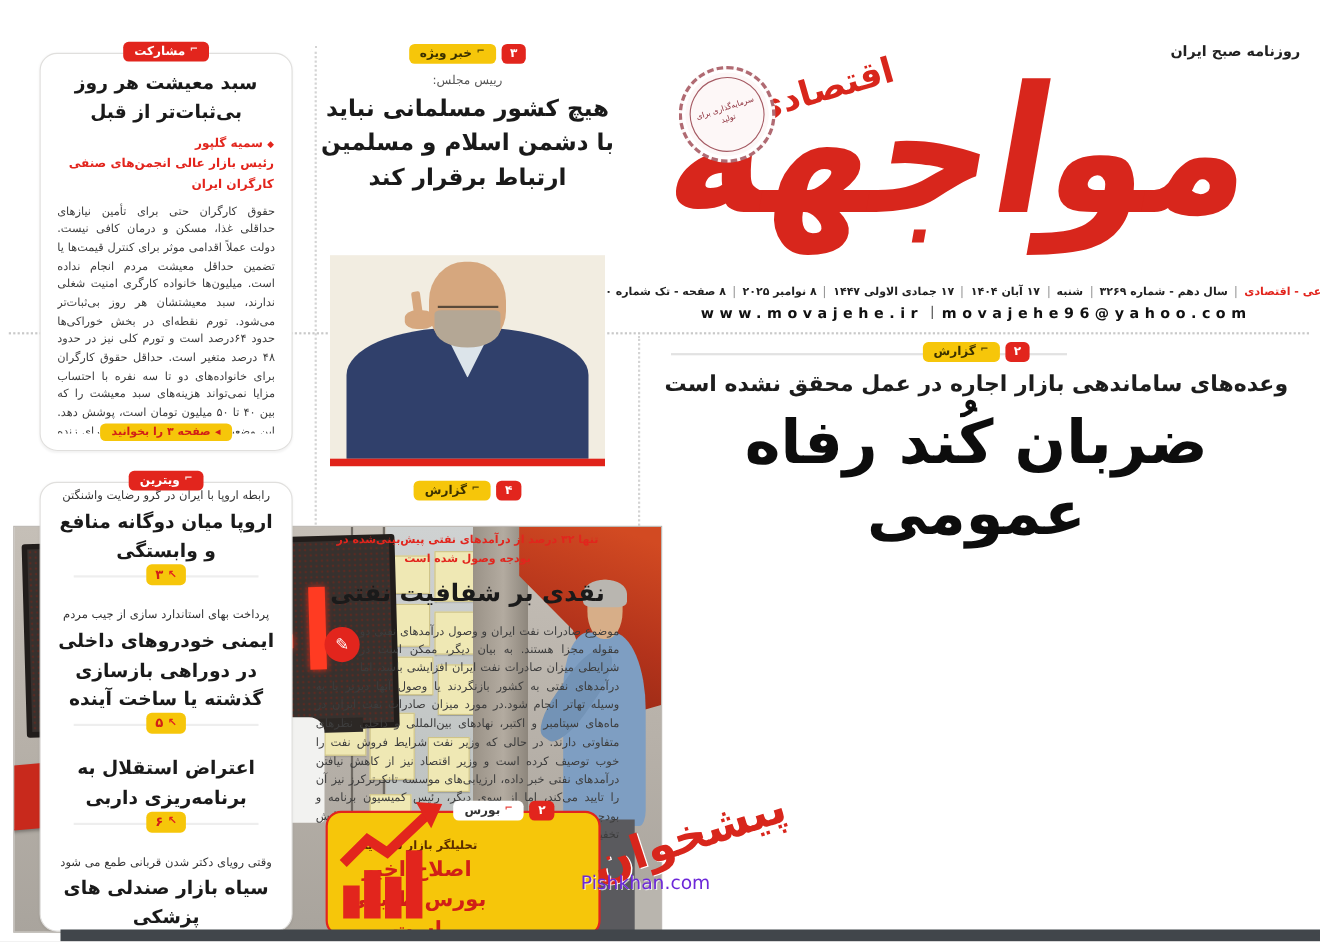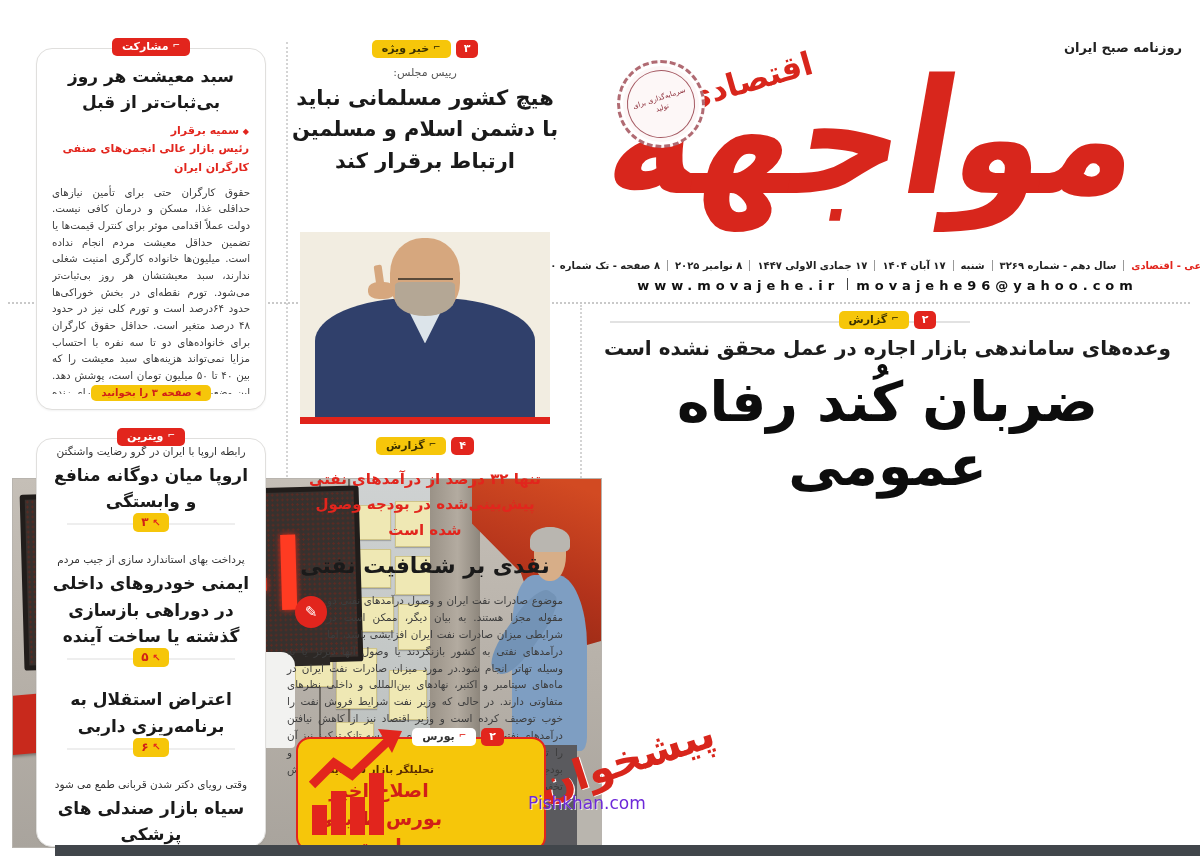--- a/index.html
+++ b/index.html
@@ -27,21 +27,21 @@
   .byline{color:#e2251d;font-weight:bold;font-size:11px;margin:6px 16px 0;line-height:1.7;}
   .body-text{font-size:10.3px;line-height:1.62;text-align:justify;color:#3d3d3d;margin:6px 15px 0;}
   .divider-pill{position:relative;margin:9px 30px 7px;border-top:2px solid #eeeeee;display:flex;justify-content:center;}
   .divider-pill .pill{position:relative;top:-12px;}
   .pg-arrow{color:#e2251d;font-size:10px;font-weight:bold;}
   .pg-num{color:#d11f17;font-weight:bold;font-size:12px;}
   
   .mid{position:absolute;right:635px;width:280px;}
   .mid-kicker{font-size:11px;color:#555;text-align:center;margin-top:8px;}
   .mid-title{font-weight:bold;font-size:21px;line-height:1.5;text-align:center;margin-top:4px;}
-  .red-kicker{color:#e2251d;font-weight:bold;font-size:15px;line-height:1.7;text-align:center;margin-top:12px;}
+  .red-kicker{color:#e2251d;font-weight:bold;font-size:10px;line-height:1.7;text-align:center;margin-top:28px;}
   
   .tagline{font-size:13px;font-weight:bold;color:#222;}
   .calligraphy{font-size:148px;font-weight:bold;color:#d8261c;line-height:1;
                transform:skewX(-10deg) scaleY(1.08);letter-spacing:-6px;}
   .title-badge{font-size:32px;font-weight:bold;color:#d8261c;transform:rotate(-16deg);}
   .stamp{width:82px;height:82px;border-radius:50%;border:3px dashed #b06a72;background:#fdf7f7;
          display:flex;align-items:center;justify-content:center;box-shadow:0 0 0 3px #fff inset;}
   .stamp-inner{width:58px;height:58px;border-radius:50%;border:1.5px solid #a55a63;display:flex;
          align-items:center;justify-content:center;font-size:7px;color:#8d2f3b;text-align:center;
          transform:rotate(-18deg);line-height:1.4;padding:4px;}
@@ -213,21 +213,21 @@
   <div class="side-box" style="top:48px;height:360px;">
     <div class="side-tag">
       <span class="pill pill-red">
         <span class="tag-zig">⌐</span>
         <span>مشارکت</span>
       </span>
     </div>
     <div class="side-title">سبد معیشت هر روز بی‌ثبات‌تر از قبل</div>
     <div class="byline">
       <span style="font-size:8px;">◆</span>
-      <span>سمیه برقرار</span>
+      <span>سمیه گلپور</span>
       <div>رئیس بازار عالی انجمن‌های صنفی کارگران ایران</div>
     </div>
     <div class="body-text" style="max-height:210px;overflow:hidden;">حقوق کارگران حتی برای تأمین نیازهای حداقلی غذا، مسکن و درمان کافی نیست. دولت عملاً اقدامی موثر برای کنترل قیمت‌ها یا تضمین حداقل معیشت مردم انجام نداده است. میلیون‌ها خانواده کارگری امنیت شغلی ندارند، سبد معیشتشان هر روز بی‌ثبات‌تر می‌شود. تورم نقطه‌ای در بخش خوراکی‌ها حدود ۶۴درصد است و تورم کلی نیز در حدود ۴۸ درصد متغیر است. حداقل حقوق کارگران برای خانواده‌های دو تا سه نفره با احتساب مزایا نمی‌تواند هزینه‌های سبد معیشت را که بین ۴۰ تا ۵۰ میلیون تومان است، پوشش دهد. این وضعیت نشان می‌دهد که کارگر برای زنده ماندن هم با مشکل مواجه است...</div>
     <div class="abs" style="right:0;left:0;bottom:8px;display:flex;justify-content:center;">
       <span class="pill pill-yellow" style="color:#d11f17;font-size:10px;">
         <span>◂</span>
         <span>صفحه ۳ را بخوانید</span>
       </span>
     </div>
   </div>

